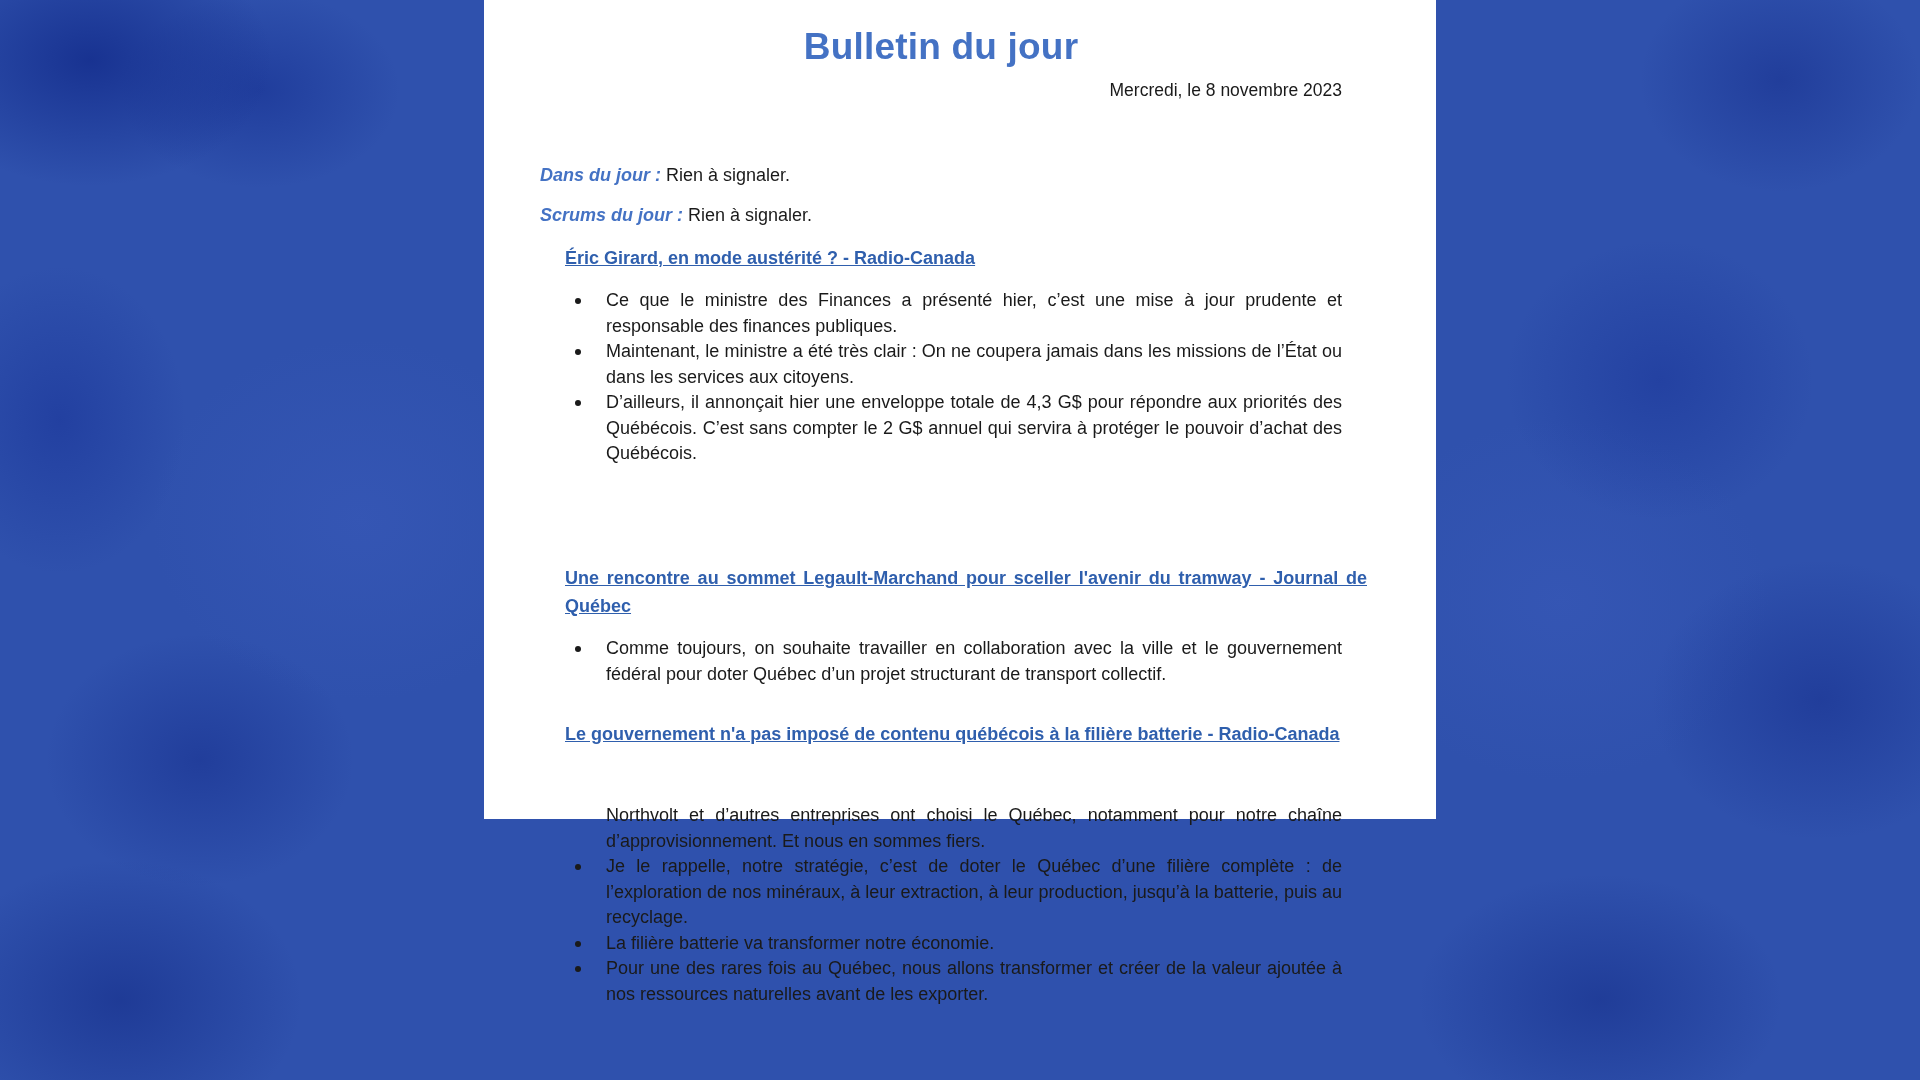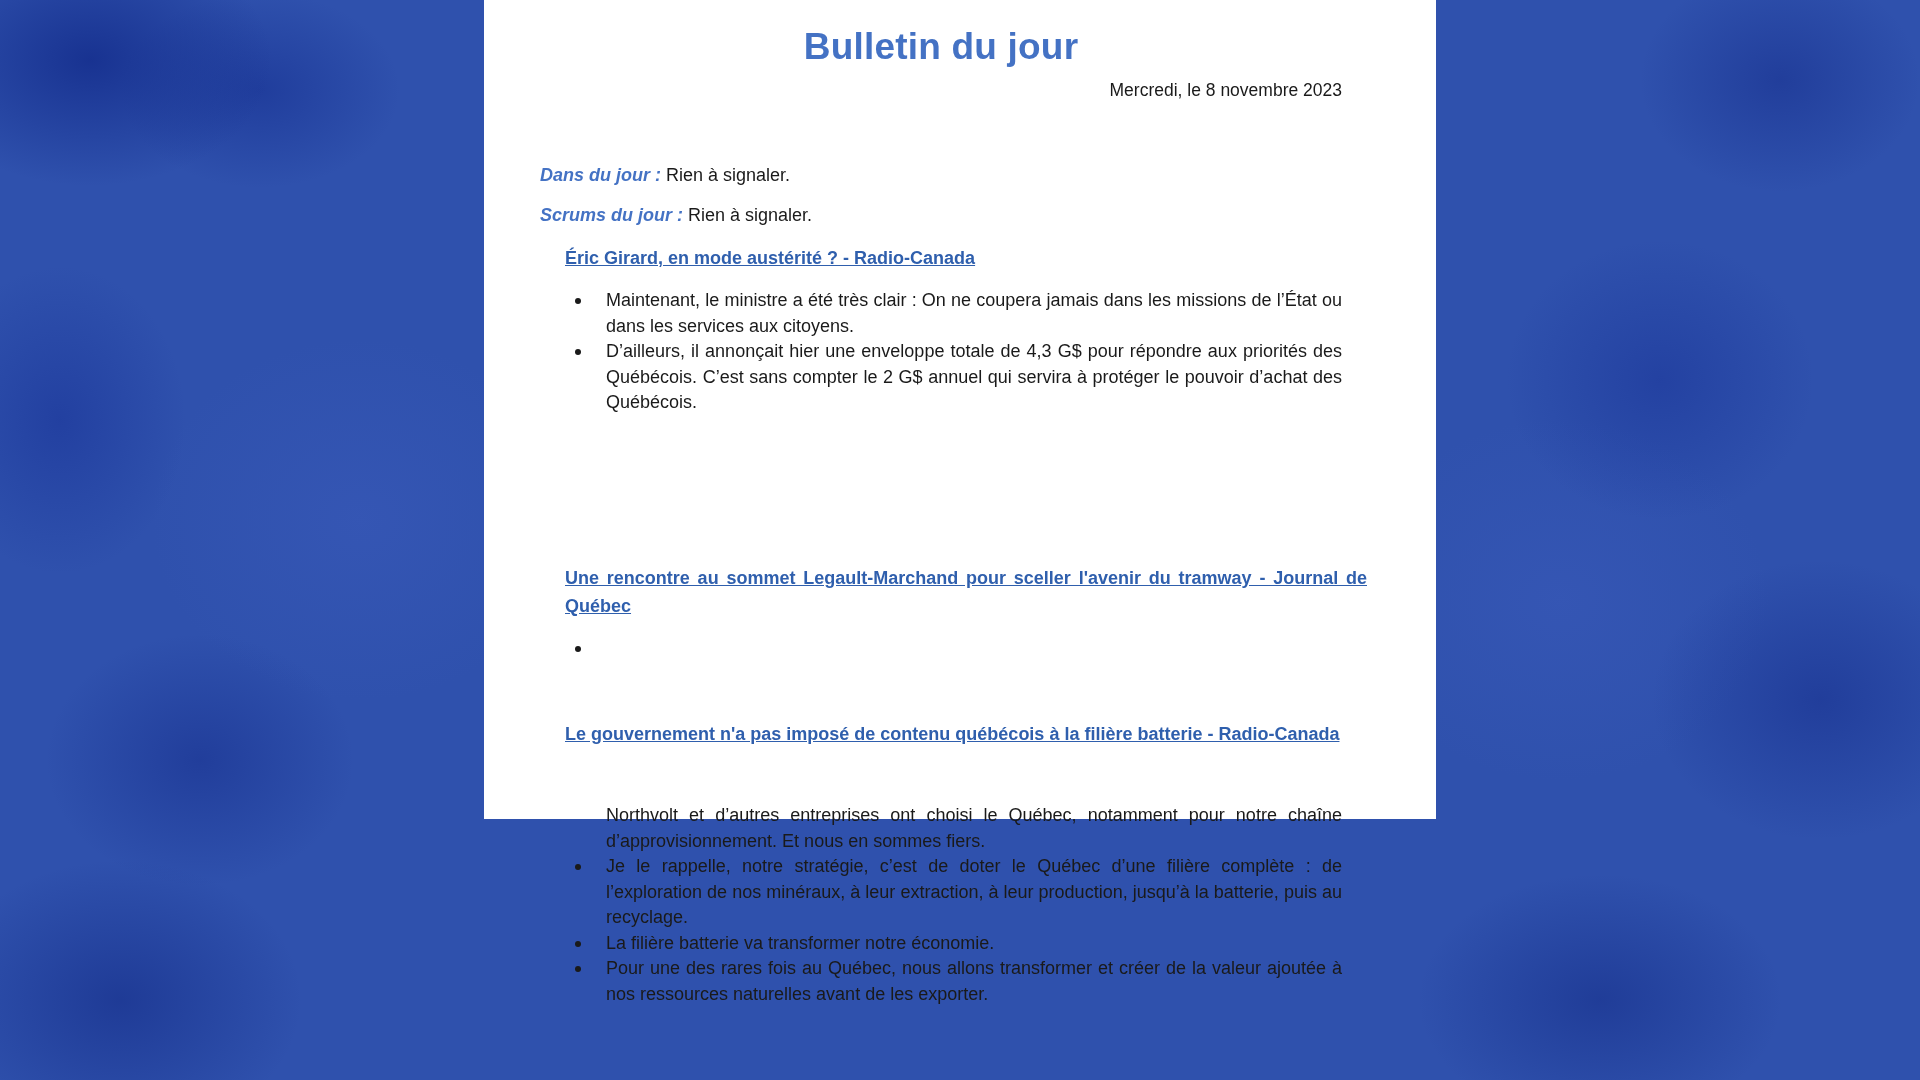--- a/index.html
+++ b/index.html
@@ -70,27 +70,28 @@
     <div class="line" style="top:164px;">
       <span class="label-em">Dans du jour :</span><span> Rien à signaler.</span>
     </div>
 
     <div class="line" style="top:204px;">
       <span class="label-em">Scrums du jour :</span><span> Rien à signaler.</span>
     </div>
 
     <a class="link" style="top:244px;">Éric Girard, en mode austérité ? - Radio-Canada</a>
     <ul class="bul" style="top:288px;">
+      <li><span class="dot"></span><span>Ce que le ministre des Finances a présenté hier, c’est une mise à jour prudente et responsable des finances publiques.</span></li>
       <li><span class="dot"></span><span>Maintenant, le ministre a été très clair : On ne coupera jamais dans les missions de l’État ou dans les services aux citoyens.</span></li>
       <li><span class="dot"></span><span>D’ailleurs, il annonçait hier une enveloppe totale de 4,3 G$ pour répondre aux priorités des Québécois. C’est sans compter le 2 G$ annuel qui servira à protéger le pouvoir d’achat des Québécois.</span></li>
     </ul>
 
     <a class="link" style="top:564px;">Une rencontre au sommet Legault-Marchand pour sceller l'avenir du tramway - Journal de Québec</a>
     <ul class="bul" style="top:636px;">
-      <li><span class="dot"></span></li>
+      <li><span class="dot"></span><span>Comme toujours, on souhaite travailler en collaboration avec la ville et le gouvernement fédéral pour doter Québec d’un projet structurant de transport collectif.</span></li>
     </ul>
 
     <a class="link" style="top:720px;">Le gouvernement n'a pas imposé de contenu québécois à la filière batterie - Radio-Canada</a>
     <ul class="bul" style="top:803px;">
       <li class="nodot"><span>Northvolt et d’autres entreprises ont choisi le Québec, notamment pour notre chaîne d’approvisionnement. Et nous en sommes fiers.</span></li>
       <li><span class="dot"></span><span>Je le rappelle, notre stratégie, c’est de doter le Québec d’une filière complète : de l’exploration de nos minéraux, à leur extraction, à leur production, jusqu’à la batterie, puis au recyclage.</span></li>
       <li><span class="dot"></span><span>La filière batterie va transformer notre économie.</span></li>
       <li><span class="dot"></span><span>Pour une des rares fois au Québec, nous allons transformer et créer de la valeur ajoutée à nos ressources naturelles avant de les exporter.</span></li>
     </ul>
 

